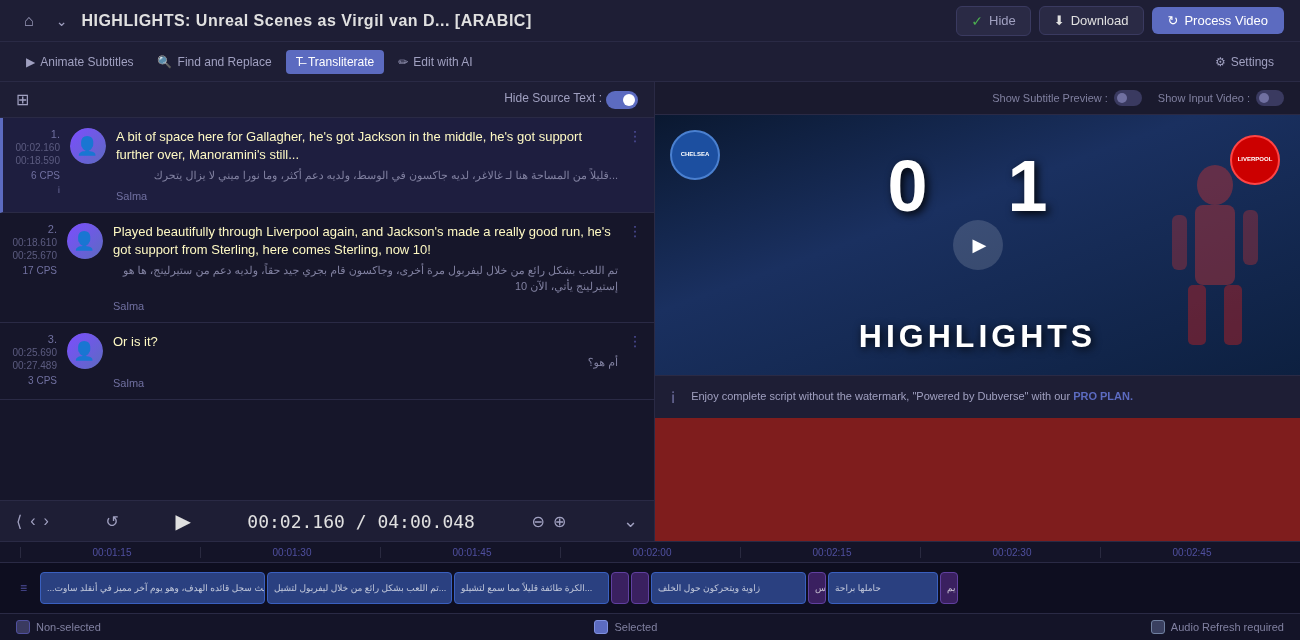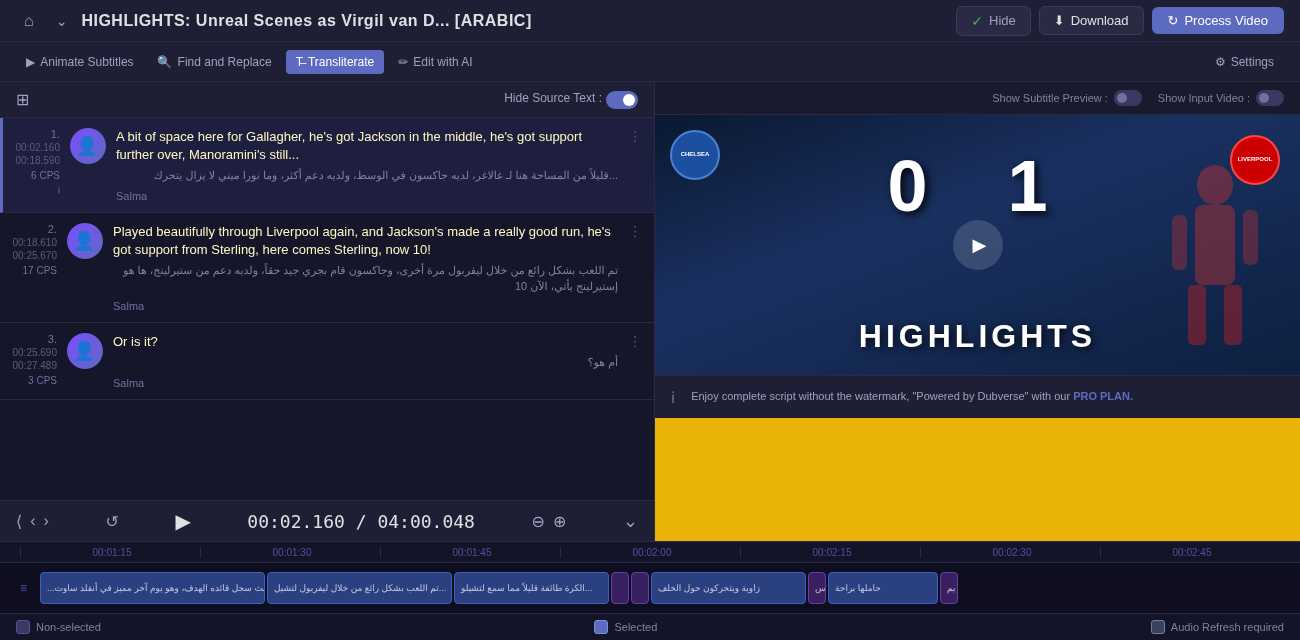--- a/index.html
+++ b/index.html
@@ -333,21 +333,21 @@
       color: #a0a0c0;
       cursor: pointer;
       font-size: 16px;
     }
 
     
     .video-panel {
       flex: 1;
       display: flex;
       flex-direction: column;
-      background: #eab308;
+      background: #7f1d1d;
     }
 
     .video-options-bar {
       display: flex;
       align-items: center;
       justify-content: flex-end;
       gap: 16px;
       padding: 8px 16px;
       background: #1a1a2e;
       width: 100%;

